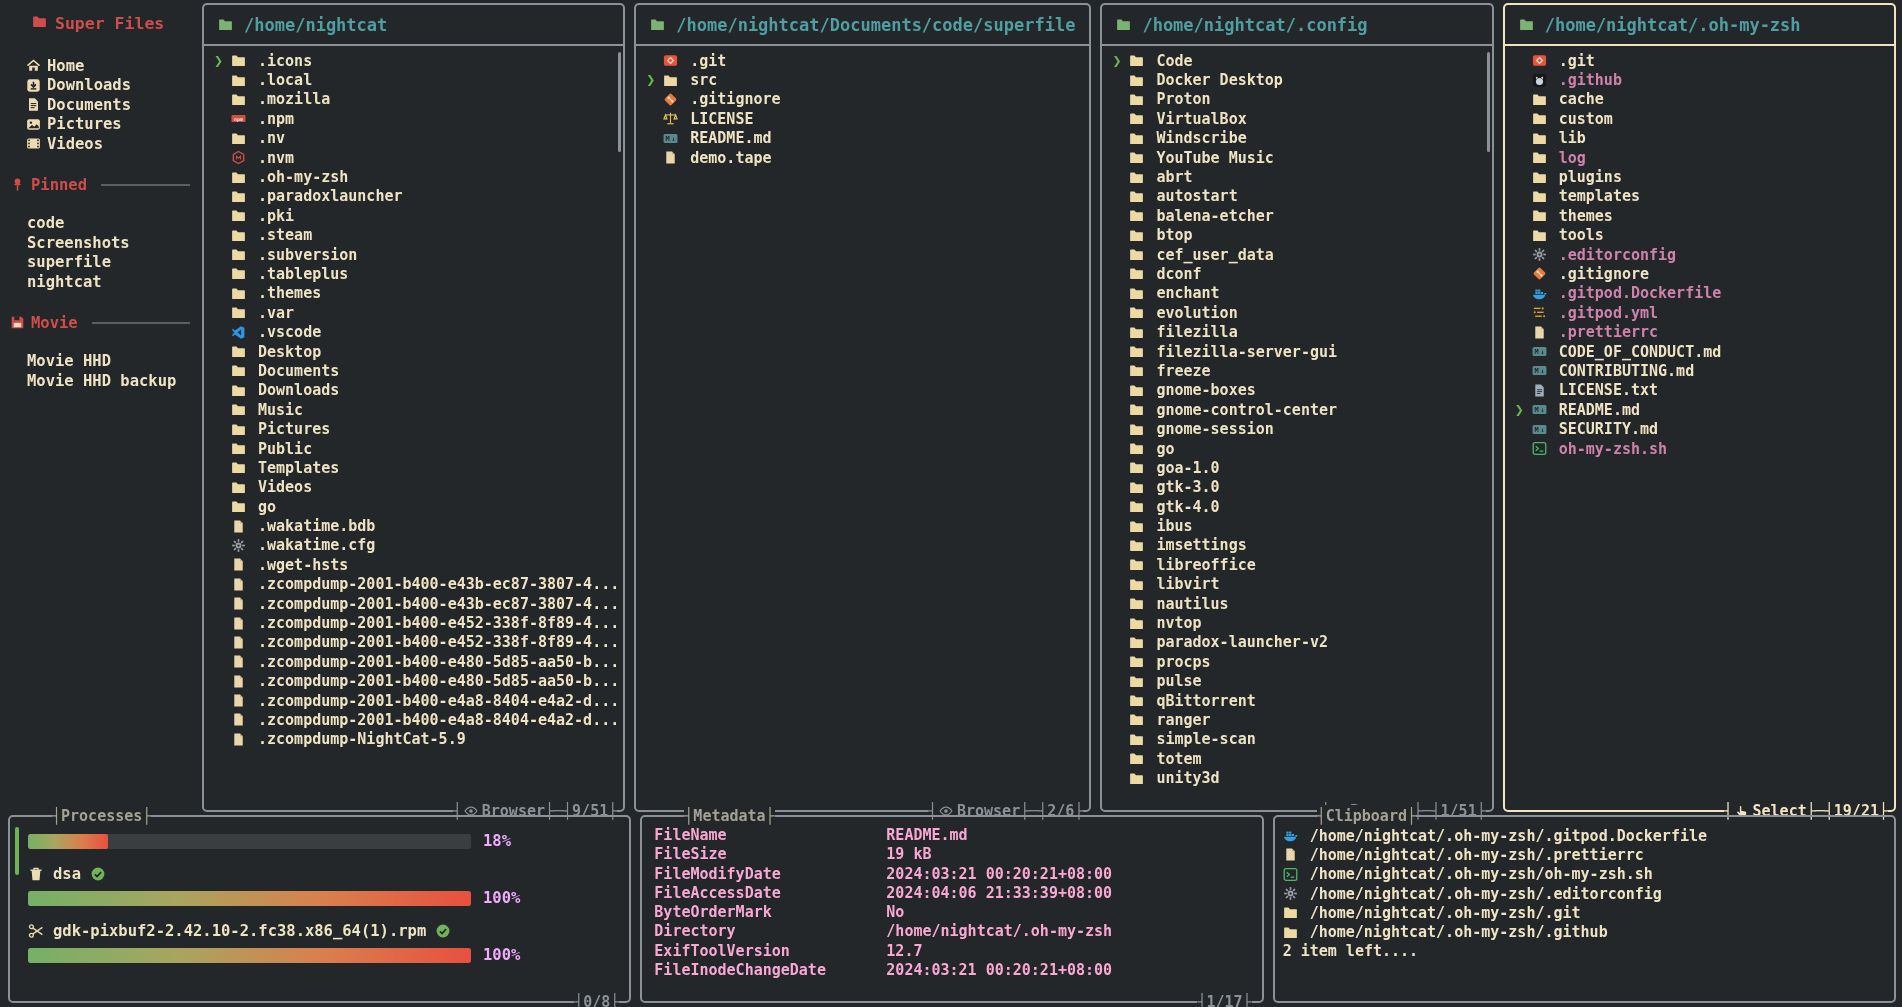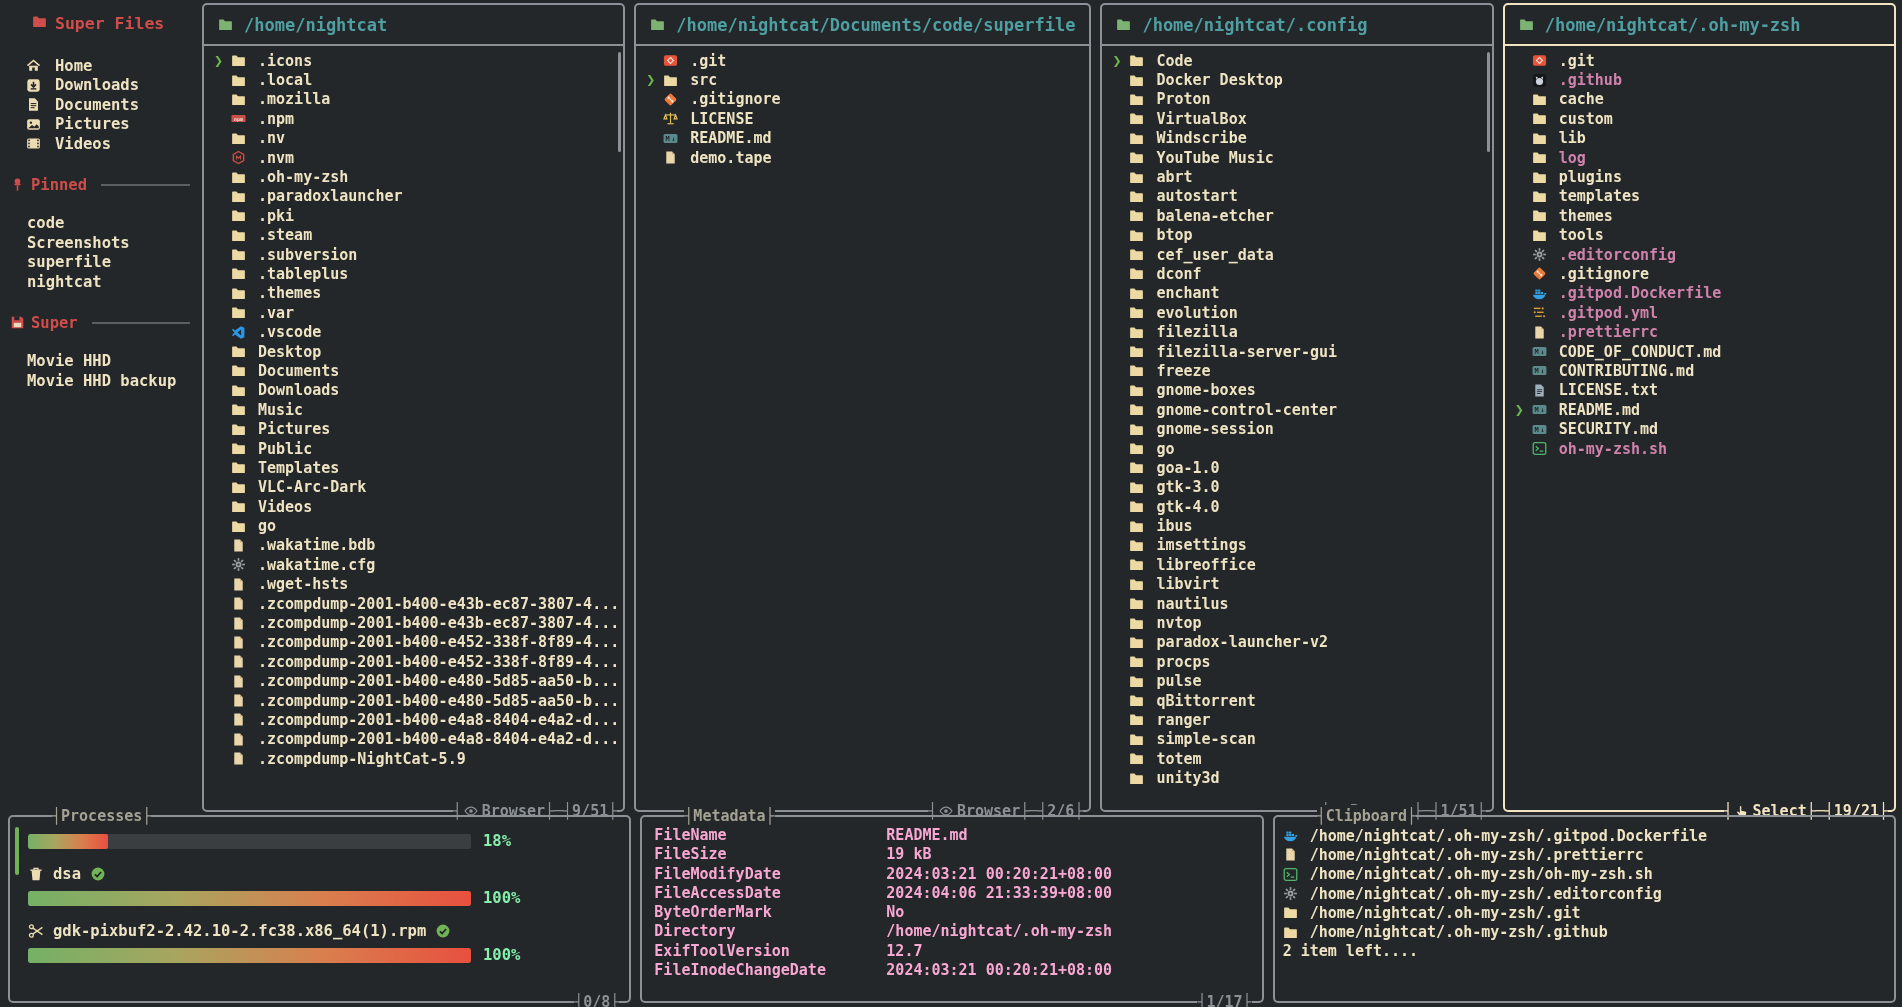--- a/index.html
+++ b/index.html
@@ -4,21 +4,21 @@
 <style>
   * { margin:0; padding:0; box-sizing:border-box; }
   html,body { width:1902px; height:1007px; background:#242729; overflow:hidden;
     font-family:"DejaVu Sans Mono", monospace; }
   .top { position:absolute; left:0; top:0; width:1902px; height:812px; display:flex; }
   
   .sidebar { width:196px; padding-top:12px; flex:none; }
   .logo { display:flex; align-items:center; gap:8px; padding-left:32px;
     font-size:16.5px; font-weight:bold; color:#cf4d4a; height:22px; }
   .nav { margin-top:22px; }
-  .nav-item, .side-item { display:flex; align-items:center; gap:14px; padding-left:26px;
+  .nav-item, .side-item { display:flex; align-items:center; gap:6px; padding-left:26px;
     height:19.5px; font-size:15.5px; font-weight:bold; color:#eee3c2; cursor:default; }
   .side-item { padding-left:27px; }
   .section-head { display:flex; align-items:center; gap:6px; padding-left:10px;
     margin-top:21px; margin-bottom:19px; color:#cf4d4a; font-size:15.5px; font-weight:bold; height:20px; }
   .section-head .rule { flex:1; height:2px; background:#5a5f63; margin:0 6px 0 8px; }
   
   .panels { flex:1; display:flex; gap:9px; padding:3px 6px 0 6px; height:812px; }
   .panel { position:relative; flex:1; border:2px solid #8b9196; border-radius:5px;
     display:flex; flex-direction:column; }
   .panel.active { border-color:#f2e4c1; }
@@ -50,21 +50,21 @@
   
   .proc-body { padding:12px 12px 0 18px; }
   .proc-ind { position:absolute; left:5px; top:10px; width:4px; height:48px;
     background:#70b356; border-radius:2px; }
   .proc-name { display:flex; align-items:center; gap:9px; height:24px;
     font-size:15.5px; font-weight:bold; color:#eee3c2; }
   .proc-bar-row { display:flex; align-items:center; gap:12px; height:20px; margin:2px 0 11px 0; }
   .bar { width:443px; height:15px; border-radius:2px; background:#3a3e40; overflow:hidden; }
   .bar-fill { height:100%; border-radius:2px;
     background:linear-gradient(90deg,#74b166,#a8a55f,#d97f4e,#e8503f); }
-  .pct { font-size:15.5px; font-weight:bold; color:#86efac; }
+  .pct { font-size:15.5px; font-weight:bold; color:#f0abfc; }
   
   .meta-body { padding:9px 10px 0 12px; }
   .mrow { display:flex; height:19.3px; font-size:15px; font-weight:bold; color:#f9a8d4; }
   .mkey { width:232px; flex:none; }
   
   .clip-body { padding:9px 8px 0 8px; }
   .crow { display:flex; align-items:center; gap:9px; height:19.3px;
     font-size:15px; font-weight:bold; color:#eee3c2; white-space:nowrap; }
   .crow .cic { width:18px; flex:none; display:flex; }
 </style>
@@ -164,21 +164,21 @@
           <span>nightcat</span>
         </div>
         <div class="section-head">
           <span class="" style="display:flex">
             <svg viewBox="0 0 16 16" width="15" height="15">
               <path d="M1.8 1.8h10.2l2.2 2.2v10.2H1.8z" fill="#cf4d4a"></path>
               <rect x="4.6" y="1.8" width="5.4" height="3.8" fill="#242729"></rect>
               <rect x="4" y="8.4" width="8" height="4.6" fill="#e9dbc0"></rect>
             </svg>
           </span>
-          <span>Super</span>
+          <span>Movie</span>
           <span class="rule"></span>
         </div>
         <div class="side-item">
           <span>Movie HHD</span>
         </div>
         <div class="side-item">
           <span>Movie HHD backup</span>
         </div>
       </div>
   </div>
@@ -430,31 +430,20 @@
         <div class="frow">
           <span class="cur"></span>
           <span class="fic">
               <span class="" style="display:flex">
                 <svg viewBox="0 0 16 16" width="15" height="15">
                   <path d="M1.2 13.2V3.4c0-.4.3-.7.7-.7h3.9l1.6 1.7h6.7c.4 0 .7.3.7.7v8.1c0 .4-.3.7-.7.7H1.9c-.4 0-.7-.3-.7-.7z" fill="#ecd9a4"></path>
                 </svg>
               </span>
             </span>
           <span class="fname">Templates</span>
-        </div>
-        <div class="frow">
-          <span class="cur"></span>
-          <span class="fic">
-              <span class="" style="display:flex">
-                <svg viewBox="0 0 16 16" width="15" height="15">
-                  <path d="M1.2 13.2V3.4c0-.4.3-.7.7-.7h3.9l1.6 1.7h6.7c.4 0 .7.3.7.7v8.1c0 .4-.3.7-.7.7H1.9c-.4 0-.7-.3-.7-.7z" fill="#ecd9a4"></path>
-                </svg>
-              </span>
-            </span>
-          <span class="fname">VLC-Arc-Dark</span>
         </div>
         <div class="frow">
           <span class="cur"></span>
           <span class="fic">
               <span class="" style="display:flex">
                 <svg viewBox="0 0 16 16" width="15" height="15">
                   <path d="M1.2 13.2V3.4c0-.4.3-.7.7-.7h3.9l1.6 1.7h6.7c.4 0 .7.3.7.7v8.1c0 .4-.3.7-.7.7H1.9c-.4 0-.7-.3-.7-.7z" fill="#ecd9a4"></path>
                 </svg>
               </span>
             </span>

